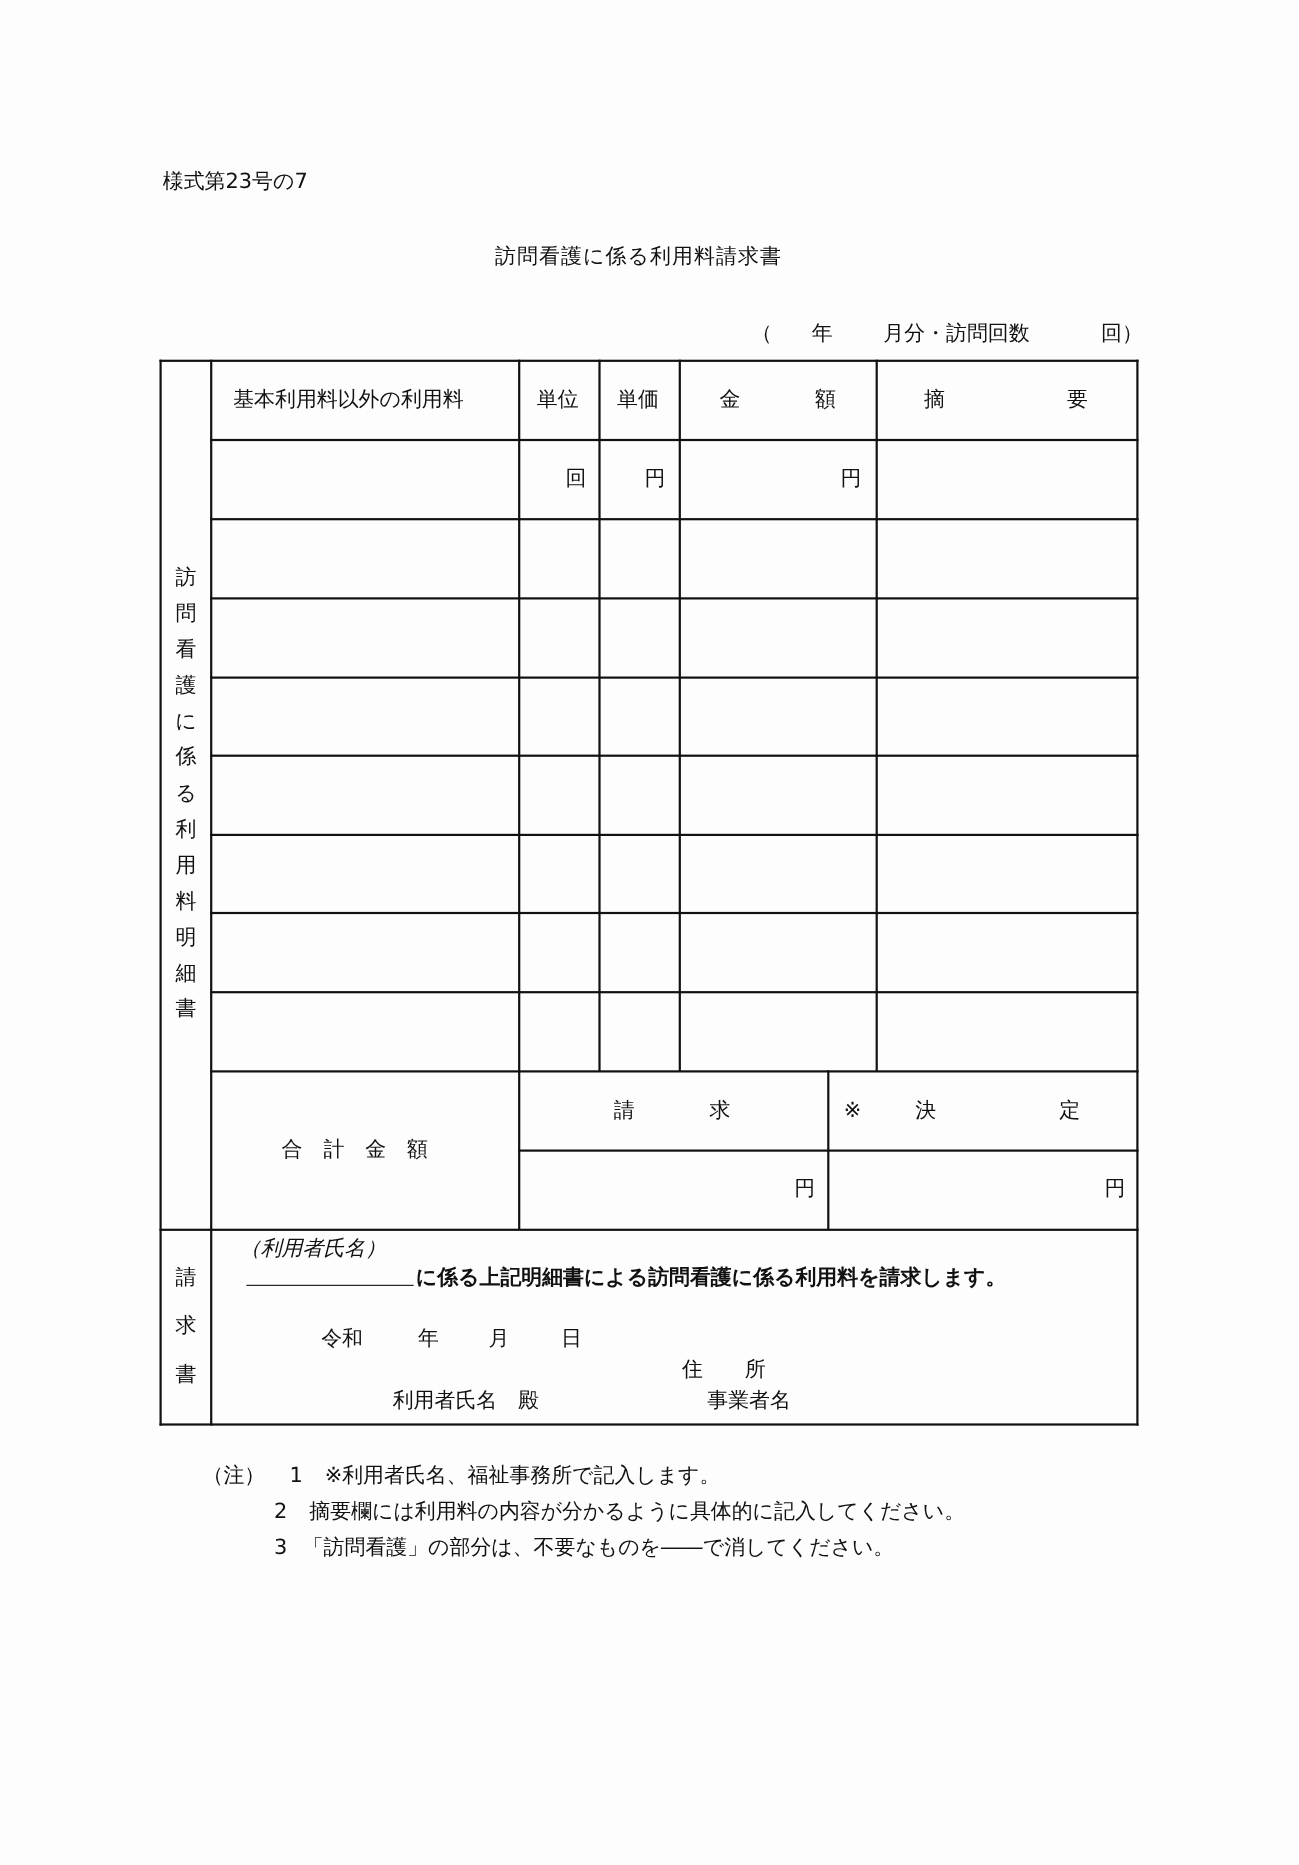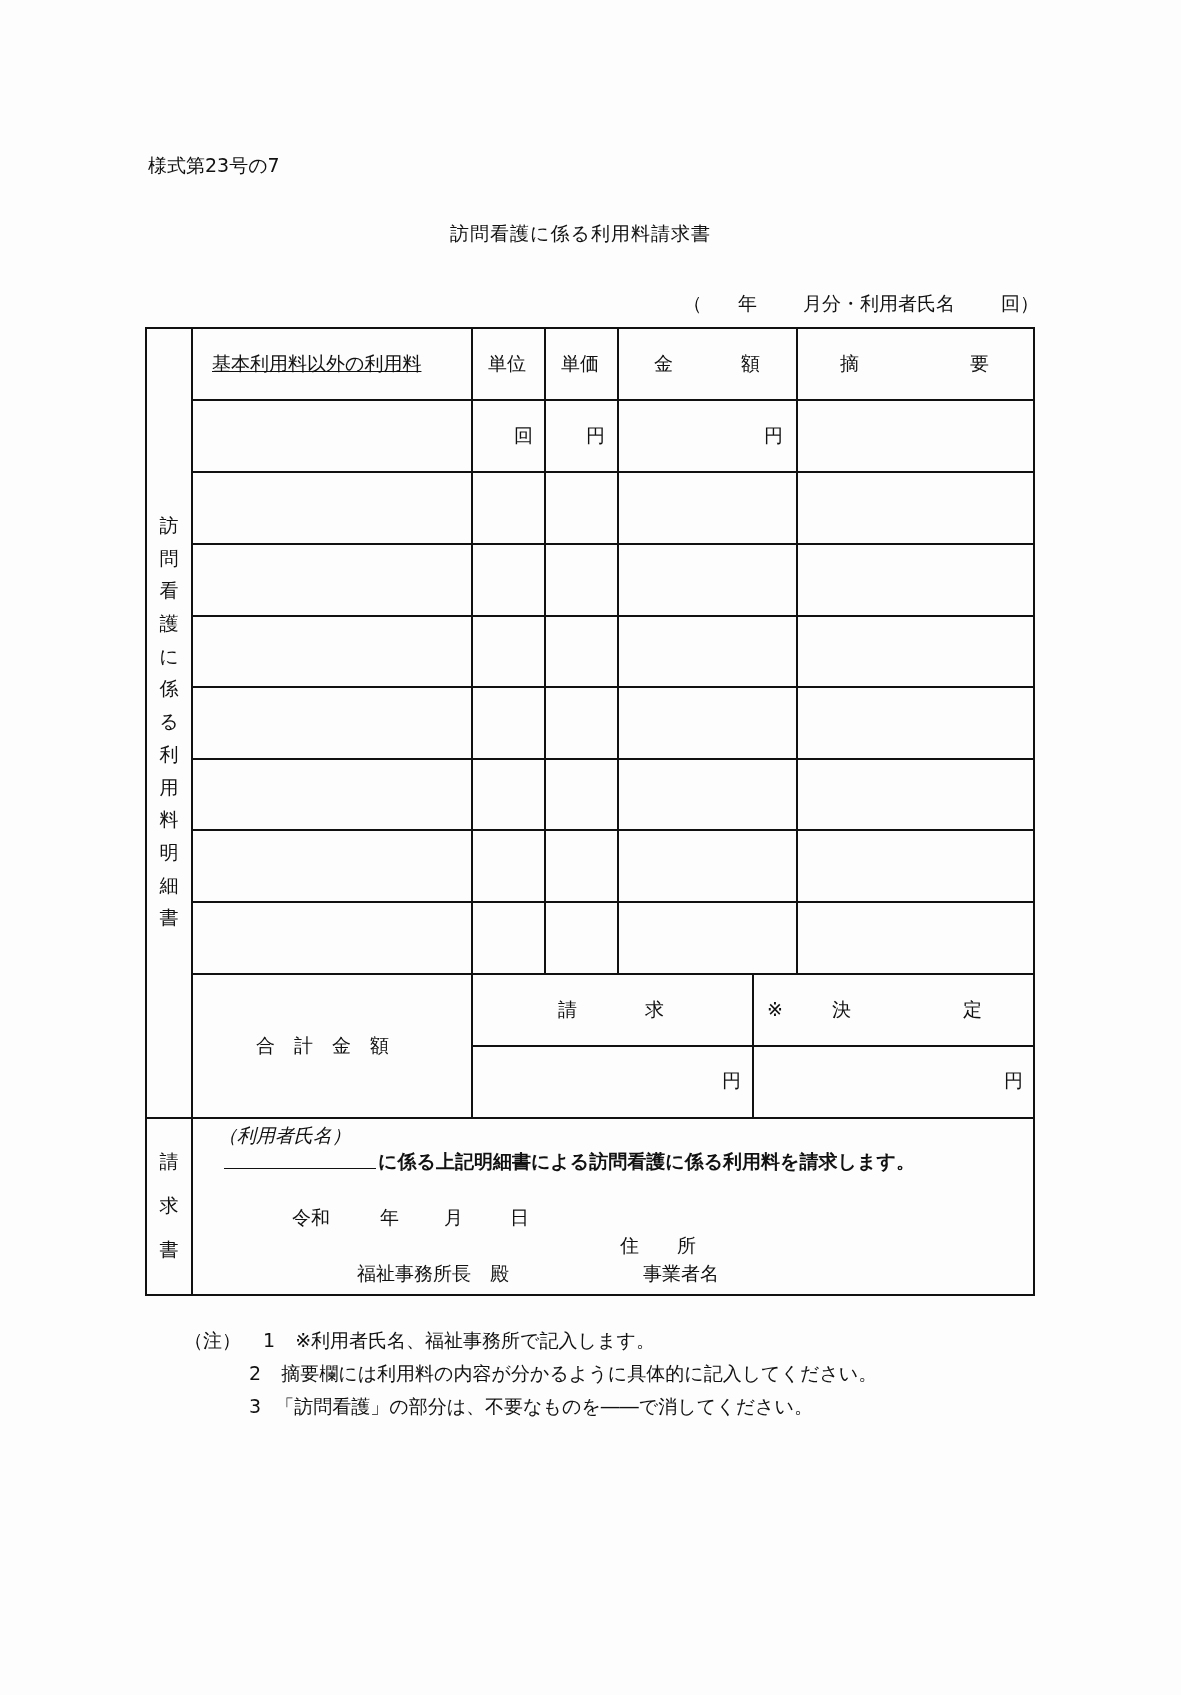--- a/index.html
+++ b/index.html
@@ -15,21 +15,21 @@
   .notes { left:172px; font-size:19px; white-space:pre; position:absolute; }
 </style>
 </head>
 <body>
 
 <div class="abs txt form-id">様式第23号の7</div>
 <div class="abs txt title">訪問看護に係る利用料請求書</div>
 
 <div class="abs txt" style="left:683px; top:294px;">（</div>
 <div class="abs txt" style="left:738px; top:294px;">年</div>
-<div class="abs txt" style="left:803px; top:294px;">月分・利用者氏名</div>
+<div class="abs txt" style="left:803px; top:294px;">月分・訪問回数</div>
 <div class="abs txt" style="left:1001px; top:294px;">回）</div>
 
 <div>
 
   <div class="hline" style="left:145px; top:327px; width:890px; height:2px;"></div>
   <div class="hline" style="left:145px; top:1294px; width:890px; height:2px;"></div>
   <div class="vline" style="left:145px; top:327px; width:2px; height:969px;"></div>
   <div class="vline" style="left:1033px; top:327px; width:2px; height:969px;"></div>
 
   <div class="vline" style="left:191px; top:327px; width:2px; height:969px;"></div>
@@ -63,21 +63,21 @@
   <span>係</span>
   <span>る</span>
   <span>利</span>
   <span>用</span>
   <span>料</span>
   <span>明</span>
   <span>細</span>
   <span>書</span>
 </div>
 
-<div class="cell-text" style="left:212px; top:354px;text-decoration:underline;">基本利用料以外の利用料</div>
+<div class="cell-text" style="left:212px; top:354px;">基本利用料以外の利用料</div>
 <div class="cell-text" style="left:488px; top:354px;">単位</div>
 <div class="cell-text" style="left:561px; top:354px;">単価</div>
 <div class="cell-text" style="left:654px; top:354px;">金</div>
 <div class="cell-text" style="left:741px; top:354px;">額</div>
 <div class="cell-text" style="left:840px; top:354px;">摘</div>
 <div class="cell-text" style="left:970px; top:354px;">要</div>
 
 <div class="cell-text" style="left:514px; top:426px;">回</div>
 <div class="cell-text" style="left:586px; top:426px;">円</div>
 <div class="cell-text" style="left:764px; top:426px;">円</div>
@@ -113,21 +113,21 @@
 <div class="cell-text" style="left:218px; top:1126px;font-style:italic;">（利用者氏名）</div>
 <div class="abs" style="left:224px; top:1168px; width:152px; height:1px; background:#111;"></div>
 <div class="cell-text" style="left:378px; top:1152px;font-weight:bold;">に係る上記明細書による訪問看護に係る利用料を請求します。</div>
 
 <div class="cell-text" style="left:292px; top:1208px;">令和</div>
 <div class="cell-text" style="left:380px; top:1208px;">年</div>
 <div class="cell-text" style="left:444px; top:1208px;">月</div>
 <div class="cell-text" style="left:510px; top:1208px;">日</div>
 
 <div class="cell-text" style="left:620px; top:1236px;">住　　所</div>
-<div class="cell-text" style="left:357px; top:1264px;">福祉事務所長　殿</div>
+<div class="cell-text" style="left:357px; top:1264px;">利用者氏名　殿</div>
 <div class="cell-text" style="left:643px; top:1264px;">事業者名</div>
 
 <div class="notes" style="top:1306px;">
   <span>（注）</span><span style="display:inline-block; width:22px;"></span><span>1</span><span style="display:inline-block; width:20px;"></span><span>※利用者氏名、福祉事務所で記入します。</span>
 </div>
 <div class="notes" style="top:1339px; left:237px;">
   <span>2</span><span style="display:inline-block; width:20px;"></span><span>摘要欄には利用料の内容が分かるように具体的に記入してください。</span>
 </div>
 <div class="notes" style="top:1372px; left:237px;">
   <span>3</span><span style="display:inline-block; width:14px;"></span><span>「訪問看護」の部分は、不要なものを――で消してください。</span>

